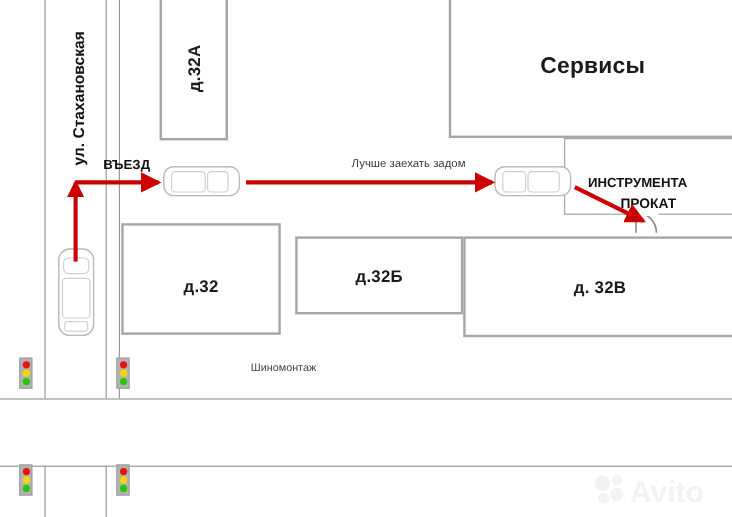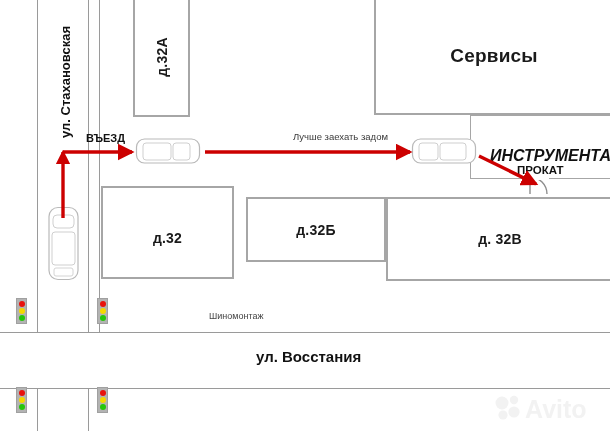--- a/index.html
+++ b/index.html
@@ -162,30 +162,29 @@
     <span class="building-label" style="font-size:14px;">д. 32В</span>
   </div>
 
   <svg style="position:absolute; left:528px; top:172px; width:24px; height:24px;" viewBox="0 0 24 24">
     <path d="M2 22 L2 5 A17 17 0 0 1 19 22" fill="none" stroke="#8d8d8d" stroke-width="1.4"></path>
   </svg>
   <div style="position:absolute; left:530px; top:176px; width:19px; height:4px; background:#ffffff;"></div>
 
   <span class="street-v" style="left:58px; top:138px;">ул. Стахановская</span>
 
-  <span class="street-h" style="left:256px; top:348px;">ул. Восстания</span>
 
   <span class="txt bold" style="left:86px; top:132px; font-size:11px;">ВЪЕЗД</span>
 
   <span class="txt small" style="left:293px; top:131px; font-size:9.5px;">Лучше заехать задом</span>
 
   <span class="txt bold" style="left:517px; top:128px; font-size:11.5px;margin-top:36px;">ПРОКАТ</span>
-  <span class="txt bold" style="left:490px; top:147px; font-size:16px;font-style:italic;">ИНСТРУМЕНТА</span>
-
-  <span class="txt tiny" style="left:209px; top:311px; font-size:9px;text-align:right;">Шиномонтаж</span>
+  <span class="txt bold" style="left:490px; top:147px; font-size:11px;">ИНСТРУМЕНТА</span>
+
+  <span class="txt tiny" style="left:209px; top:301px; font-size:9px;text-align:right;">Шиномонтаж</span>
 
   <svg class="car" style="left:46px; top:206px; width:35px; height:75px;" viewBox="0 0 35 75">
     <rect x="3" y="1.5" width="29" height="72" rx="9" ry="9" fill="#ffffff" stroke="#b9b9b9" stroke-width="1.2"></rect>
     <rect x="7" y="9" width="21" height="13" rx="4" fill="#ffffff" stroke="#cfcfcf" stroke-width="1"></rect>
     <rect x="6" y="26" width="23" height="33" rx="3" fill="#ffffff" stroke="#cfcfcf" stroke-width="1"></rect>
     <rect x="8" y="62" width="19" height="8" rx="2" fill="#ffffff" stroke="#d4d4d4" stroke-width="1"></rect>
   </svg>
 
   <svg class="car" style="left:135px; top:136px; width:66px; height:30px;" viewBox="0 0 66 30">
     <rect x="1.5" y="3" width="63" height="24" rx="8" ry="8" fill="#ffffff" stroke="#b9b9b9" stroke-width="1.2"></rect>

